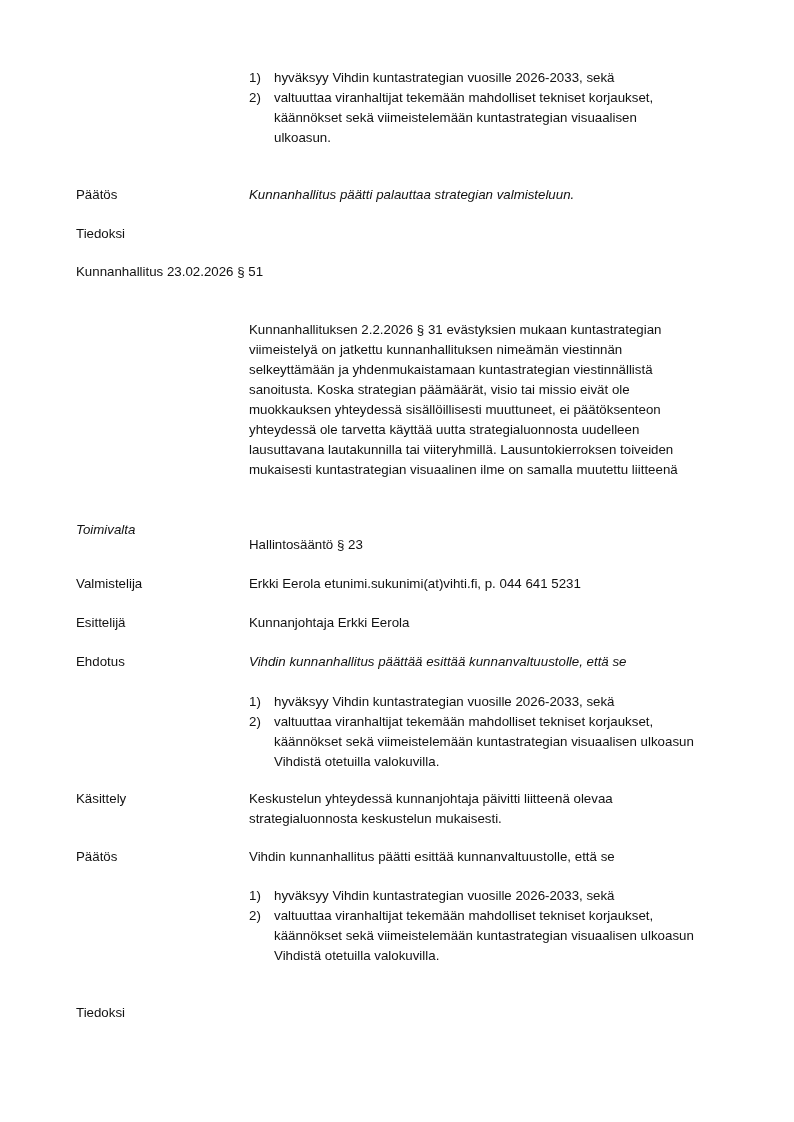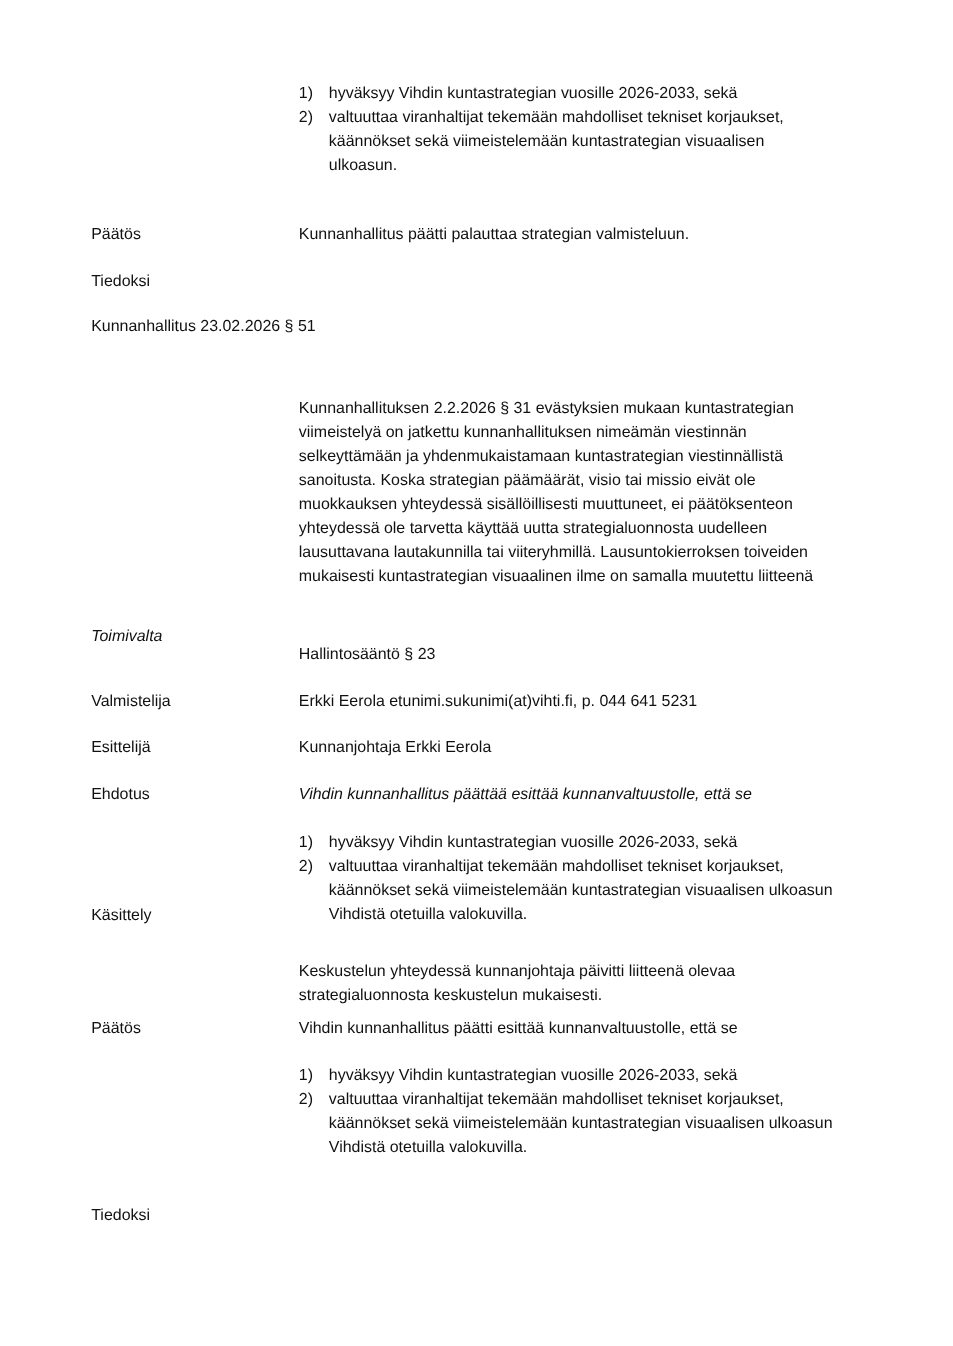--- a/index.html
+++ b/index.html
@@ -3,21 +3,21 @@
 <meta charset="utf-8">
 <style>
   html, body { margin: 0; padding: 0; background: #ffffff; }
   body {
     width: 794px; height: 1122px; position: relative; overflow: hidden;
     font-family: "Liberation Sans", sans-serif; font-size: 13.3px; color: #111;
   }
   .abs { position: absolute; white-space: nowrap; }
   .label { left: 76px; }
   .val { left: 249px; }
-  .para { line-height: 20px; margin-top: 10px; }
+  .para { line-height: 20px; }
   .list { position: absolute; left: 249px; line-height: 20px; }
   .li { position: relative; padding-left: 25px; }
   .li .num { position: absolute; left: 0; top: 0; }
   .line { display: block; white-space: nowrap; }
 </style>
 </head>
 <body>
 
 <div class="list" style="top:68px;">
   <div class="li">
@@ -26,21 +26,21 @@
   </div>
   <div class="li">
     <span class="num">2)</span>
     <span class="line">valtuuttaa viranhaltijat tekemään mahdolliset tekniset korjaukset,</span>
     <span class="line">käännökset sekä viimeistelemään kuntastrategian visuaalisen</span>
     <span class="line">ulkoasun.</span>
   </div>
 </div>
 
 <div class="abs label" style="top:187px;">Päätös</div>
-<div class="abs val" style="top:187px;">Kunnanhallitus  päätti palauttaa strategian valmisteluun.</div>
+<div class="abs val" style="top:187px;font-style:italic;">Kunnanhallitus  päätti palauttaa strategian valmisteluun.</div>
 
 <div class="abs label" style="top:226px;">Tiedoksi</div>
 
 <div class="abs label" style="top:264px;">Kunnanhallitus 23.02.2026 § 51</div>
 
 <div class="abs val para" style="top:320px;">
   <span class="line">Kunnanhallituksen 2.2.2026 § 31 evästyksien mukaan kuntastrategian</span>
   <span class="line">viimeistelyä on jatkettu kunnanhallituksen nimeämän viestinnän</span>
   <span class="line">selkeyttämään ja yhdenmukaistamaan  kuntastrategian viestinnällistä</span>
   <span class="line">sanoitusta. Koska strategian päämäärät, visio tai missio eivät ole</span>
@@ -67,21 +67,21 @@
     <span class="line">hyväksyy Vihdin kuntastrategian vuosille 2026-2033, sekä</span>
   </div>
   <div class="li">
     <span class="num">2)</span>
     <span class="line">valtuuttaa viranhaltijat tekemään mahdolliset tekniset korjaukset,</span>
     <span class="line">käännökset sekä viimeistelemään kuntastrategian visuaalisen ulkoasun</span>
     <span class="line">Vihdistä otetuilla valokuvilla.</span>
   </div>
 </div>
 
-<div class="abs label" style="top:755px;">Käsittely</div>
+<div class="abs label" style="top:791px;">Käsittely</div>
 <div class="abs val para" style="top:789px;">
   <span class="line">Keskustelun yhteydessä kunnanjohtaja  päivitti liitteenä olevaa</span>
   <span class="line">strategialuonnosta keskustelun mukaisesti.</span>
 </div>
 
 <div class="abs label" style="top:849px;">Päätös</div>
 <div class="abs val" style="top:849px;">Vihdin kunnanhallitus päätti esittää kunnanvaltuustolle, että se</div>
 <div class="list" style="top:886px;">
   <div class="li">
     <span class="num">1)</span>

